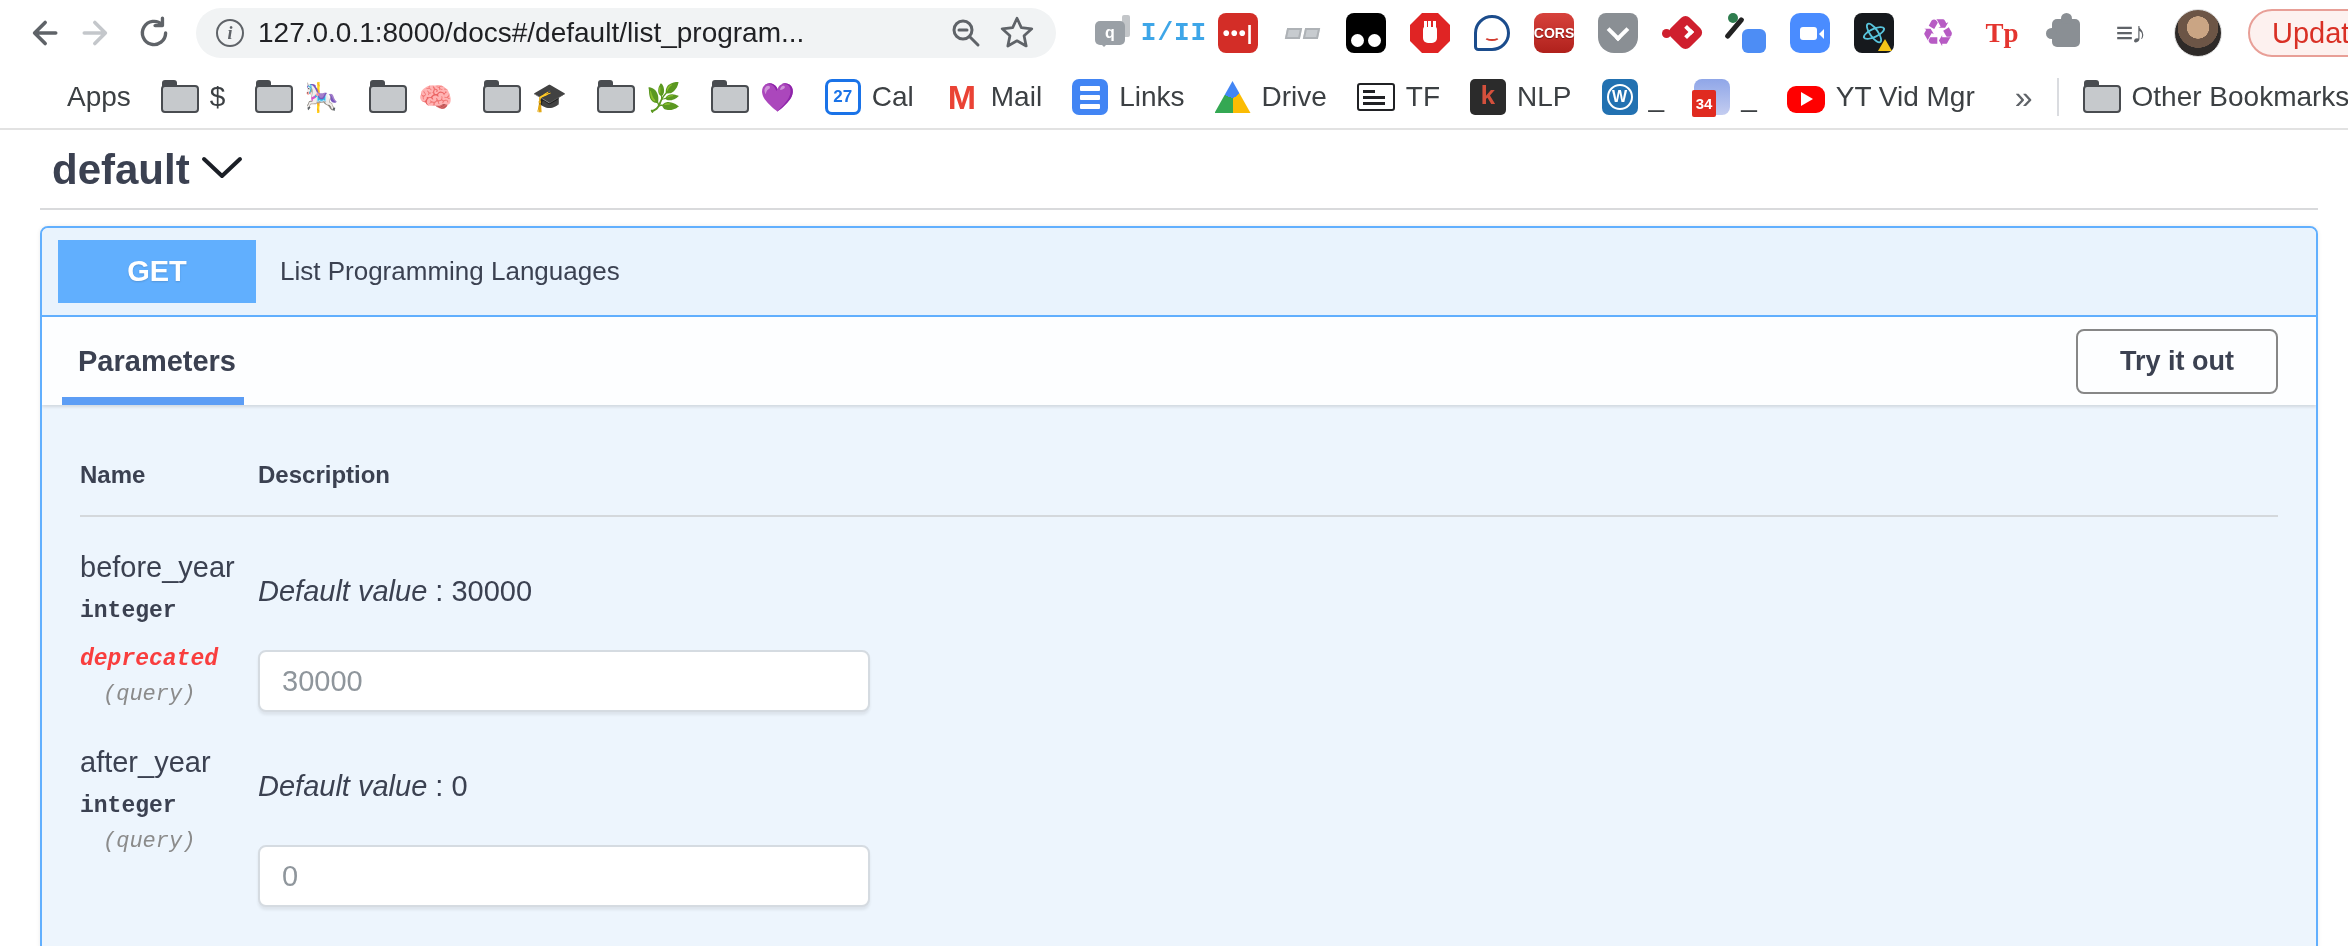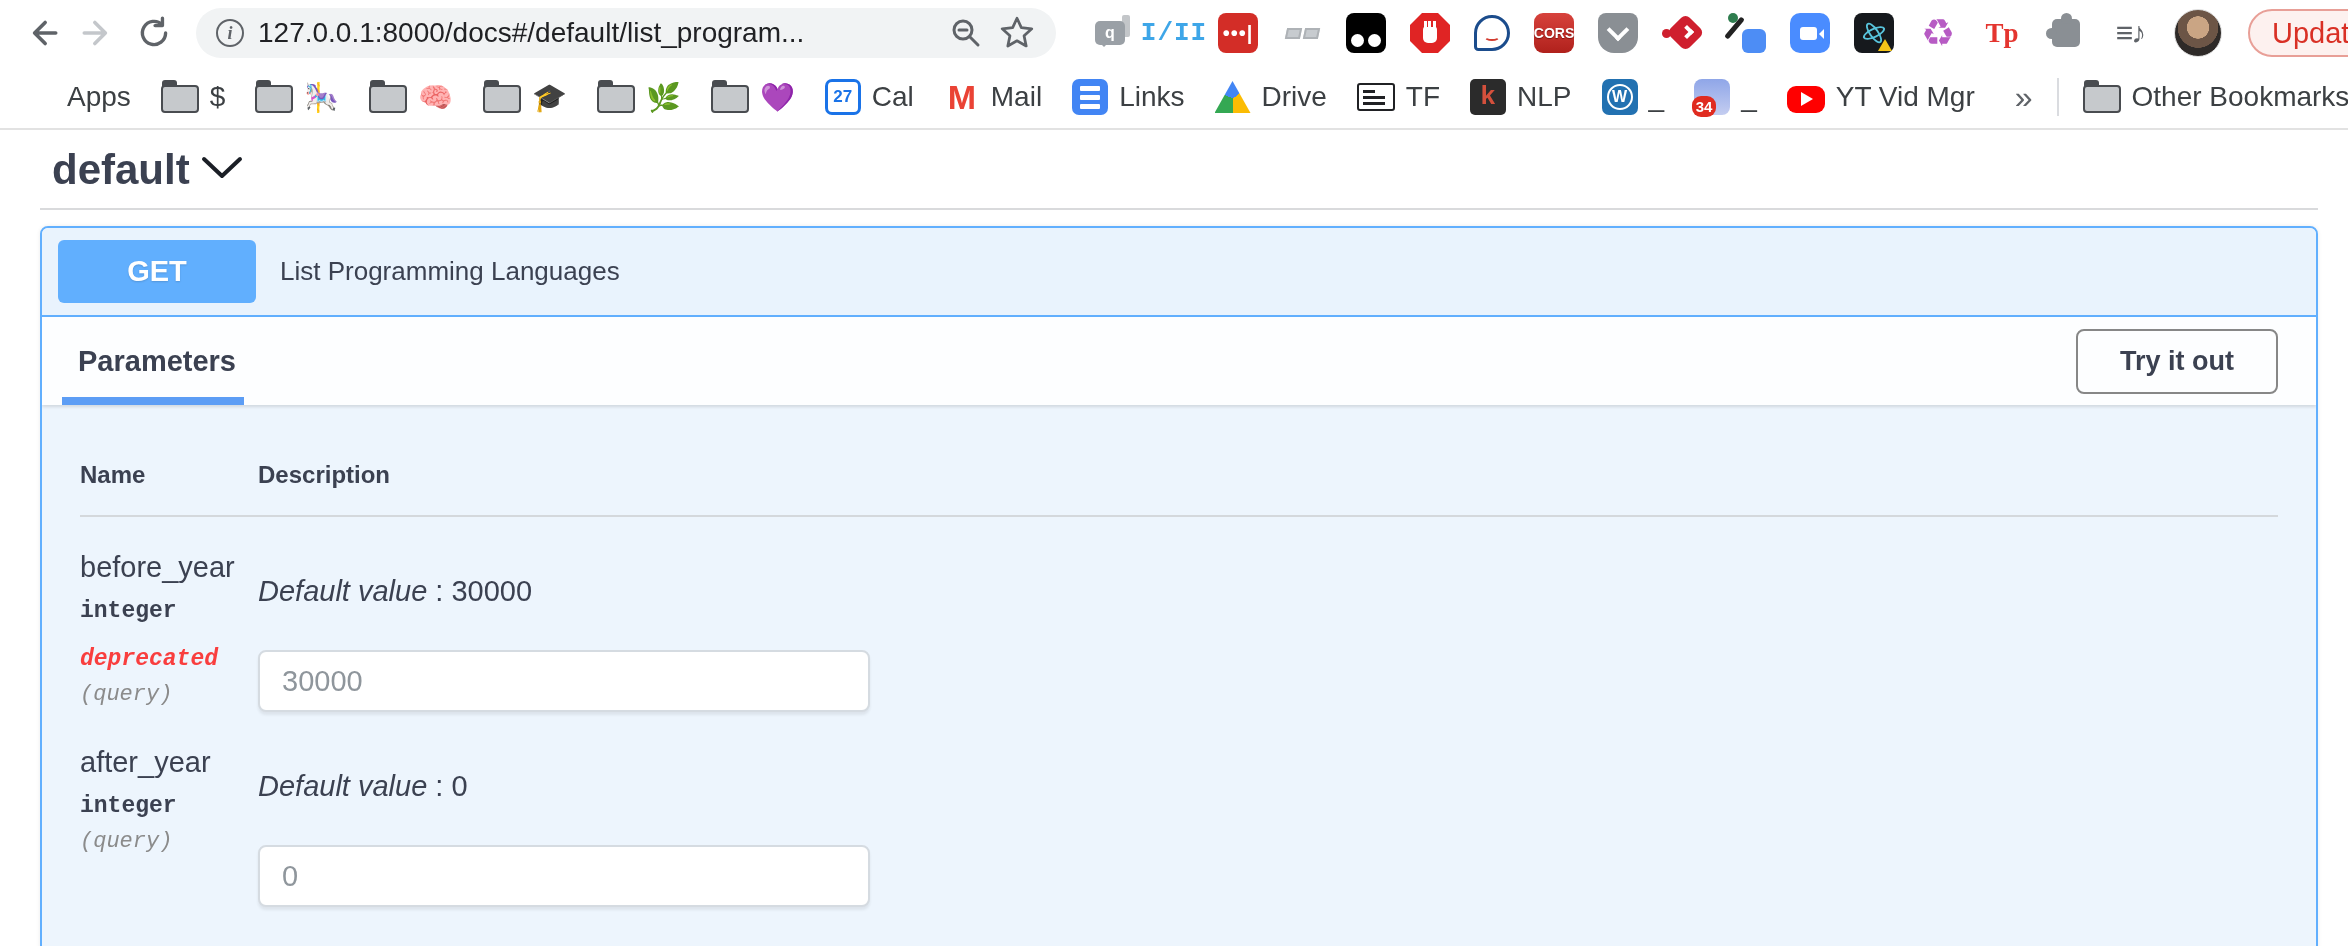--- a/index.html
+++ b/index.html
@@ -115,62 +115,62 @@
   .bi-tf { width:38px; height:28px; background:#fff; border:2.5px solid #202124; border-radius:3px; flex-direction:column; gap:3px;
     display:flex; align-items:flex-start; justify-content:center; padding-left:4px; }
   .bi-tf i { width:22px; height:3px; background:#202124; }
   .bi-tf i:first-child { width:12px; }
 
   .bi-keras { background:#2b2b2b; border-radius:5px; color:#d4503c; font-size:26px; font-weight:700; font-family:"Liberation Mono", monospace; }
   .bi-wp { background:#2271b1; border-radius:7px; color:#fff; }
   .bi-wp i { width:26px; height:26px; border:2px solid #fff; border-radius:50%; display:flex; align-items:center; justify-content:center;
     font-size:16px; font-weight:700; font-style:normal; }
   .bi-34 { background:linear-gradient(#8fa6e8,#c4cdf0); border-radius:8px; }
-  .bi-34 i { position:absolute; left:-2px; bottom:-2px; min-width:24px; height:21px; background:#e02b20; border-radius:9px;
+  .bi-34 i { position:absolute; left:-2px; bottom:-2px; min-width:24px; height:27px; background:#e02b20; border-radius:2px;
     color:#fff; font-size:15px; font-weight:700; font-style:normal; display:flex; align-items:center; justify-content:center; padding:0 2px; }
   .bi-yt { background:#f00; border-radius:9px; width:38px; height:27px; margin-top:4px; }
   .bi-yt i { width:0; height:0; border-left:12px solid #fff; border-top:7px solid transparent; border-bottom:7px solid transparent; margin-left:3px; }
 
   .bm-overflow { color:#5f6368; font-size:32px; margin-left:10px; }
   .bm-divider { width:2px; height:38px; background:#dadce0; }
   .bookmarks-right { margin-left:auto; display:flex; align-items:center; gap:24px; }
 
   
   .page { height:816px; background:#fff; overflow:hidden; }
   .tag-row { display:flex; align-items:center; justify-content:flex-start; margin:0 30px 0 40px;
     padding:16px 10px 14px 12px; border-bottom:2px solid #d9dadc; }
   .tag-title { font-size:42px; font-weight:700; color:#3b4151; }
   .tag-chevron { padding:6px 10px; }
 
   .opblock { margin:16px 30px 0 40px; height:780px; border:2px solid #61affe; border-radius:8px;
     background:#edf5fd; overflow:hidden; box-shadow:0 0 4px rgba(0,0,0,.08); }
 
   .op-summary { display:flex; align-items:center; padding:12px 16px; background:#e9f3fd; border-bottom:2px solid #61affe; }
   .method-badge { width:198px; text-align:center; background:#61affe; color:#fff; font-weight:700; font-size:29px;
-    padding:15px 0; border-radius:6px; text-shadow:0 1px 2px rgba(0,0,0,.15); }
+    padding:15px 0; border-radius:0; text-shadow:0 1px 2px rgba(0,0,0,.15); }
   .op-path { margin-left:26px; font-family:"Liberation Mono", monospace; font-weight:700; font-size:31px; color:#3b4151; }
   .op-summary-text { margin-left:24px; font-size:26px; color:#3b4151; }
 
   .section-header { height:88px; background:rgba(255,255,255,.85); display:flex; align-items:center;
     justify-content:space-between; padding-right:38px; box-shadow:0 2px 3px rgba(0,0,0,.12); position:relative; }
   .tab-item { position:relative; height:100%; display:flex; align-items:center; padding:0 18px 0 36px; }
   .tab-label { font-size:29px; font-weight:700; color:#3b4151; }
   .tab-indicator { position:absolute; left:20px; bottom:0; width:182px; height:8px; background:#5c9df5; }
   .tryout-btn { border:2.5px solid #878787; border-radius:8px; background:transparent; color:#3b4151;
     font-size:27px; font-weight:700; padding:15px 42px; font-family:"Liberation Sans", sans-serif; }
 
   .op-body { padding:56px 38px 0 38px; }
   .param-grid { display:grid; grid-template-columns:178px 1fr; }
   .param-head { font-size:24px; font-weight:700; color:#3b4151; padding-bottom:26px; border-bottom:2px solid #d4d8dc; }
   .param-row-wrap { display:grid; grid-template-columns:178px 1fr; padding-top:34px; }
 
   .param-name { font-size:29px; color:#3b4151; }
   .param-type { font-family:"Liberation Mono", monospace; font-weight:700; font-size:23px; color:#3b4151; margin-top:14px; }
   .param-deprecated { font-family:"Liberation Mono", monospace; font-weight:700; font-style:italic; font-size:23px; color:#f93e3e; margin-top:22px; }
-  .param-in { font-family:"Liberation Mono", monospace; font-style:italic; font-size:22px; color:#8b8b8b; margin-top:10px; }
+  .param-in { font-family:"Liberation Mono", monospace; font-style:italic; font-size:22px; color:#8b8b8b; margin-top:10px;margin-left:23px; }
 
   .default-line { font-size:29px; color:#3b4151; margin-top:24px; }
   .dl-label { font-style:italic; }
   .param-input { display:block; margin-top:42px; width:612px; height:62px; background:#fff; border:2px solid #d5dbe1;
     border-radius:8px; padding:0 22px; font-size:29px; color:#3b4151; box-shadow:0 3px 3px rgba(0,0,0,.07);
     font-family:"Liberation Sans", sans-serif; }
   .param-input::placeholder { color:#8f969c; opacity:1; }
 </style>
 </head>
 <body>

